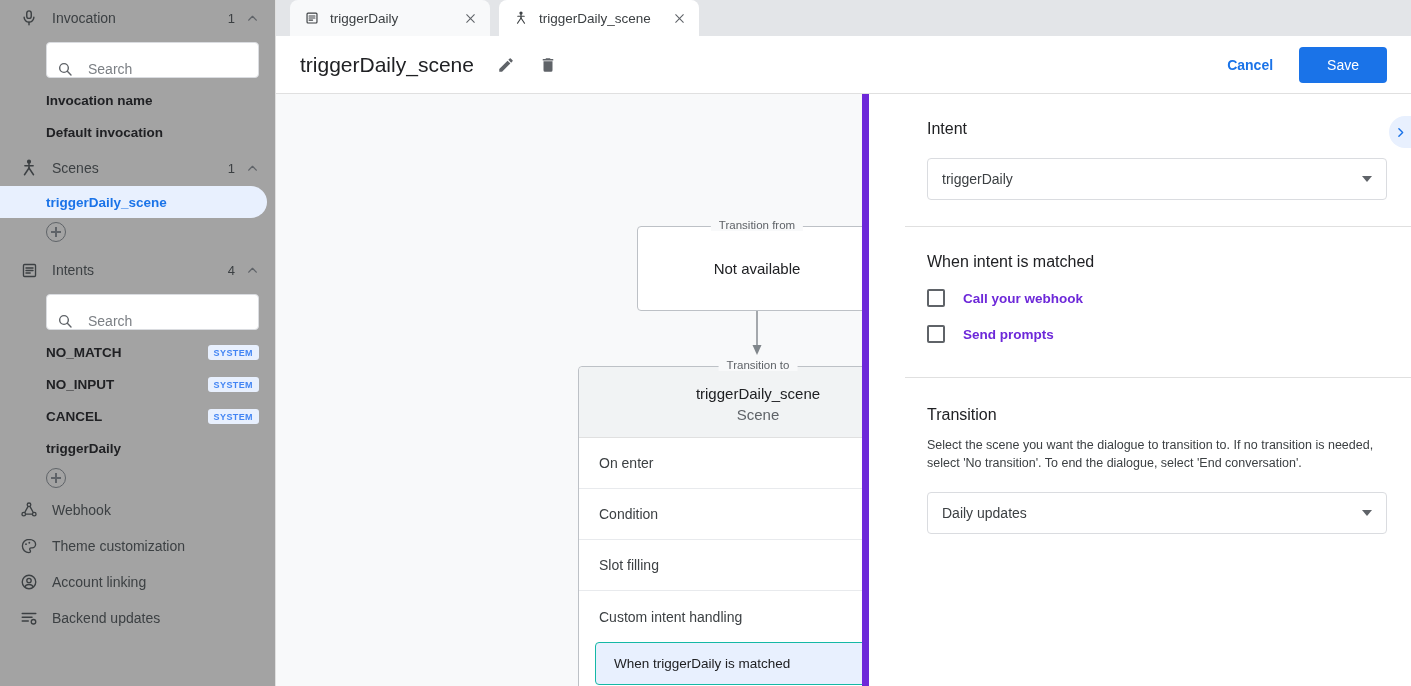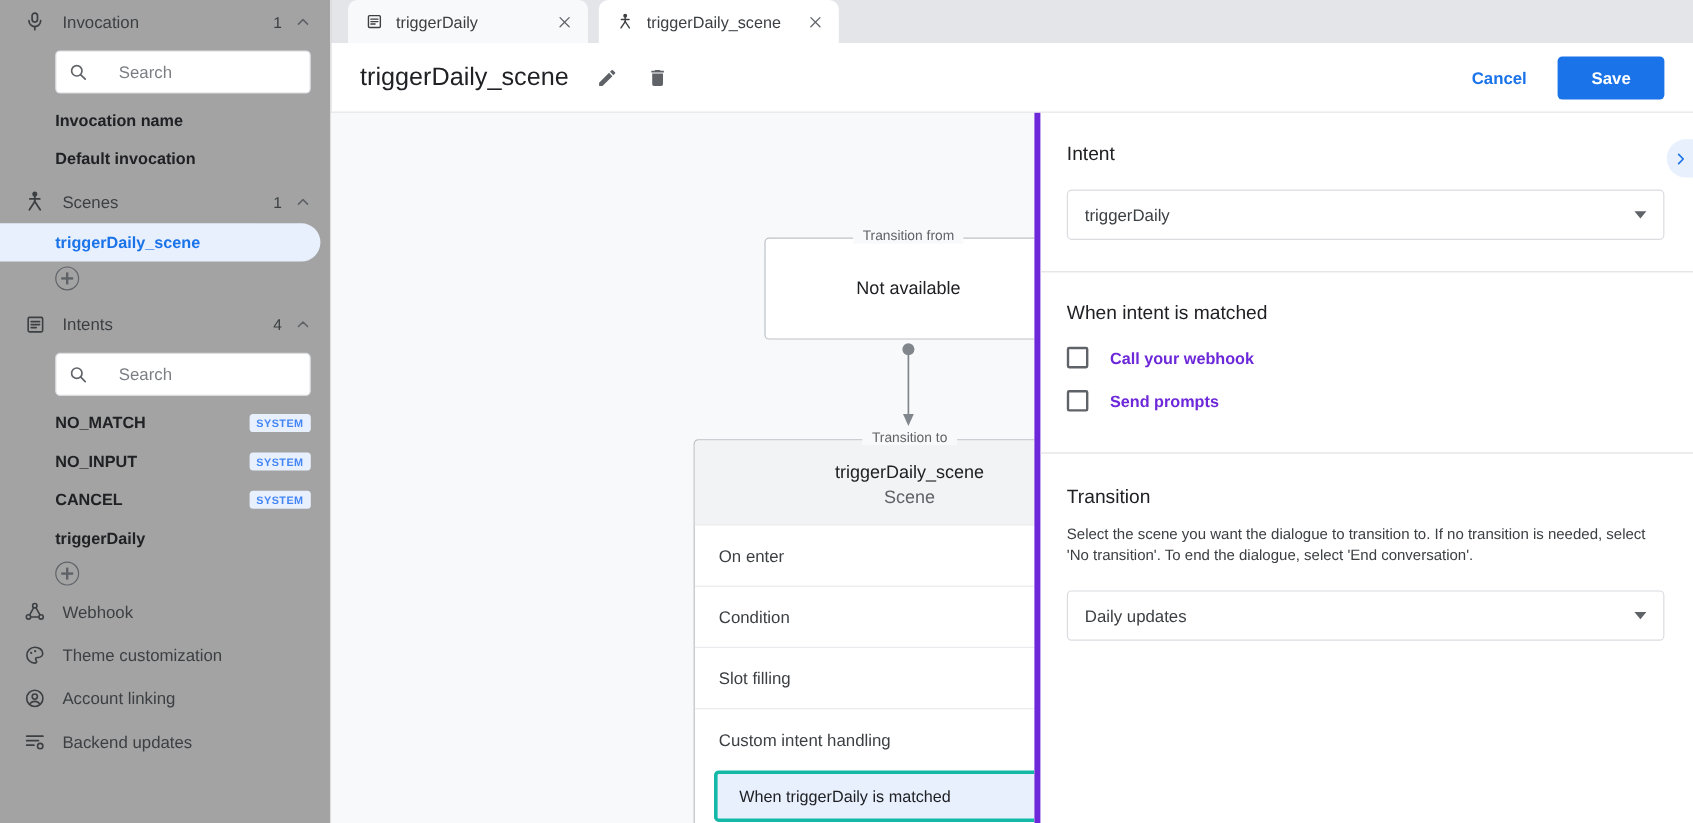--- a/index.html
+++ b/index.html
@@ -23,23 +23,23 @@
     display:flex; align-items:center; height:36px;
     padding:0 16px 0 18px; cursor:pointer; position:relative;
   }
   .nav-icon { width:22px; height:22px; flex:0 0 22px; display:flex; align-items:center; justify-content:center; color:#3c4043; margin-right:12px; }
   .nav-label { flex:1; font-size:14px; color:#3c4043; }
   .nav-count { font-size:13px; color:#3c4043; margin-right:10px; }
   .chev { width:14px; height:14px; color:#5f6368; display:flex; align-items:center; justify-content:center;}
 
   .search-wrap { padding:6px 16px 6px 46px; }
   .search-box {
-    display:flex; align-items:center; height:36px;
+    display:flex; align-items:flex-end; height:36px;
     border:1px solid #dadce0; border-radius:4px; background:#fff;
-    padding:0 10px; gap:26px;
+    padding:0 10px; gap:15px;
   }
   .search-box .s-ico { width:17px;height:17px;color:#5f6368;display:flex;align-items:center;}
   .search-box input { border:none; outline:none; font-size:14px; color:#3c4043; background:transparent; width:100%; font-family:inherit; }
   .search-box input::placeholder { color:#7b7f84; }
 
   .sub-item {
     display:flex; align-items:center; height:32px;
     padding-left:46px; padding-right:16px; font-size:13.5px; font-weight:bold;
     color:#202124; cursor:pointer;
   }
@@ -75,67 +75,67 @@
 
   .header {
     height:58px; flex:0 0 58px; background:#fff; display:flex; align-items:center;
     padding:0 24px 0 24px; border-bottom:1px solid #e0e0e0;
   }
   .h-title { font-size:21px; color:#202124; font-weight:400; }
   .h-ico { width:20px;height:20px; margin-left:22px; color:#5f6368; display:flex;align-items:center;justify-content:center;cursor:pointer;}
   .h-spacer { flex:1; }
   .btn-text { color:#1a73e8; font-size:14px; font-weight:bold; padding:9px 12px; cursor:pointer; border-radius:4px; background:none;border:none;font-family:inherit;}
   .btn-primary {
-    background:#1a73e8; color:#fff; font-size:14px; font-weight:bold;
+    background:#1a73e8; color:#fff; font-size:14px; font-weight:normal;
     border:none; border-radius:4px; padding:10px 28px; margin-left:14px; cursor:pointer;
     font-family:inherit;
   }
 
   .body-area { flex:1; display:flex; min-height:0; }
 
   
   .canvas { flex:1; background:#f8f9fa; position:relative; overflow:hidden; min-width:0; }
 
   .fieldset {
     position:absolute; border:1px solid #bdc1c6; border-radius:4px; background:#fff;
   }
   .legend {
     position:absolute; top:-8px; left:50%; transform:translateX(-50%);
     background:#f8f9fa; padding:0 8px; font-size:11.5px; color:#5f6368; white-space:nowrap;
   }
-  .node-from { left:361px; top:104px; width:240px; height:85px; display:flex;align-items:center;justify-content:center; }
+  .node-from { left:361px; top:132px; width:240px; height:85px; display:flex;align-items:center;justify-content:center; }
   .node-from .txt { font-size:15px; color:#202124; }
 
   .node-scene {
     left:302px; top:272px; width:360px;
     border:1px solid #bdc1c6; border-radius:4px; background:#fff; position:absolute;
   }
   .scene-head { background:#f1f3f4; padding:18px 0 14px 0; text-align:center; border-radius:4px 4px 0 0; border-bottom:1px solid #e0e0e0;}
   .scene-head .nm { font-size:15px; color:#202124; }
   .scene-head .sub { font-size:15px; color:#5f6368; margin-top:4px; }
   .scene-row {
     display:flex; align-items:center; padding:0 20px; height:51px;
     border-bottom:1px solid #e8eaed; cursor:pointer;
   }
   .scene-row:last-child { border-bottom:none; }
   .scene-row .lbl { flex:1; font-size:14px; color:#3c4043; }
   .row-group { border-bottom:1px solid #e8eaed; }
   .row-group .scene-row { border-bottom:none; }
   .handler-chip {
     margin:0 16px 14px 16px; height:43px; background:#e8f0fe;
-    border:3px solid #14b8a6; border-radius:4px; display:flex; align-items:center;
+    border:1px solid #14b8a6; border-radius:4px; display:flex; align-items:center;
     padding-left:18px; font-size:13.5px; color:#202124; cursor:pointer; position:relative;
   }
 
   svg.edges { position:absolute; left:0; top:0; width:100%; height:100%; pointer-events:none; }
 
   
   .panel {
     width:549px; min-width:549px; background:#fff; height:100%;
-    border-left:5px solid #6d28d9; overflow:hidden; position:relative;
+    border-left:7px solid #6d28d9; overflow:hidden; position:relative;padding-left:36px;
   }
   .panel-sec { padding:26px 24px 26px 22px; border-bottom:1px solid #e0e0e0; }
   .panel-sec:last-child{border-bottom:none;}
   .p-title { font-size:16px; color:#202124; font-weight:400; }
   .p-desc { font-size:12.5px; color:#3c4043; line-height:1.45; margin-top:12px; }
   .select {
     margin-top:20px; height:42px; border:1px solid #dadce0; border-radius:4px;
     display:flex; align-items:center; padding:0 14px; cursor:pointer; background:#fff;
   }
   .select .val { flex:1; font-size:14px; color:#3c4043; }

